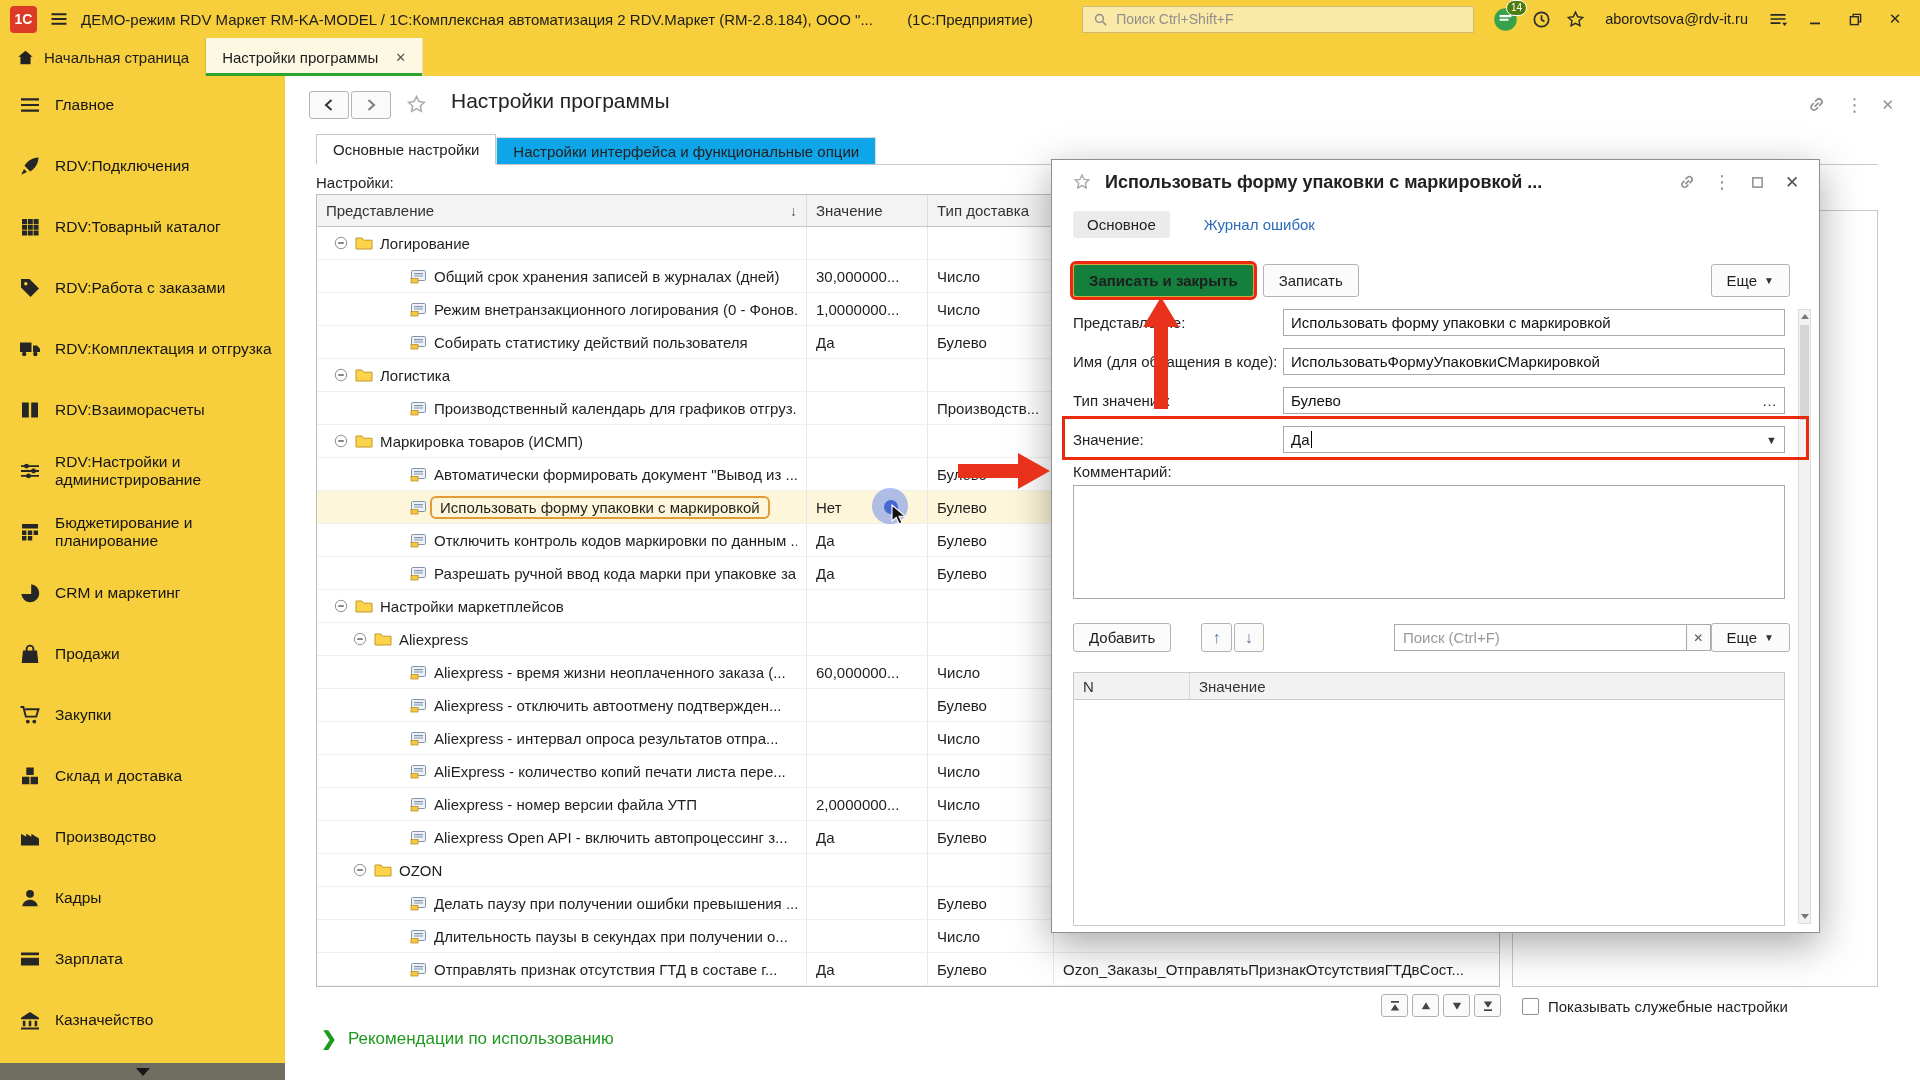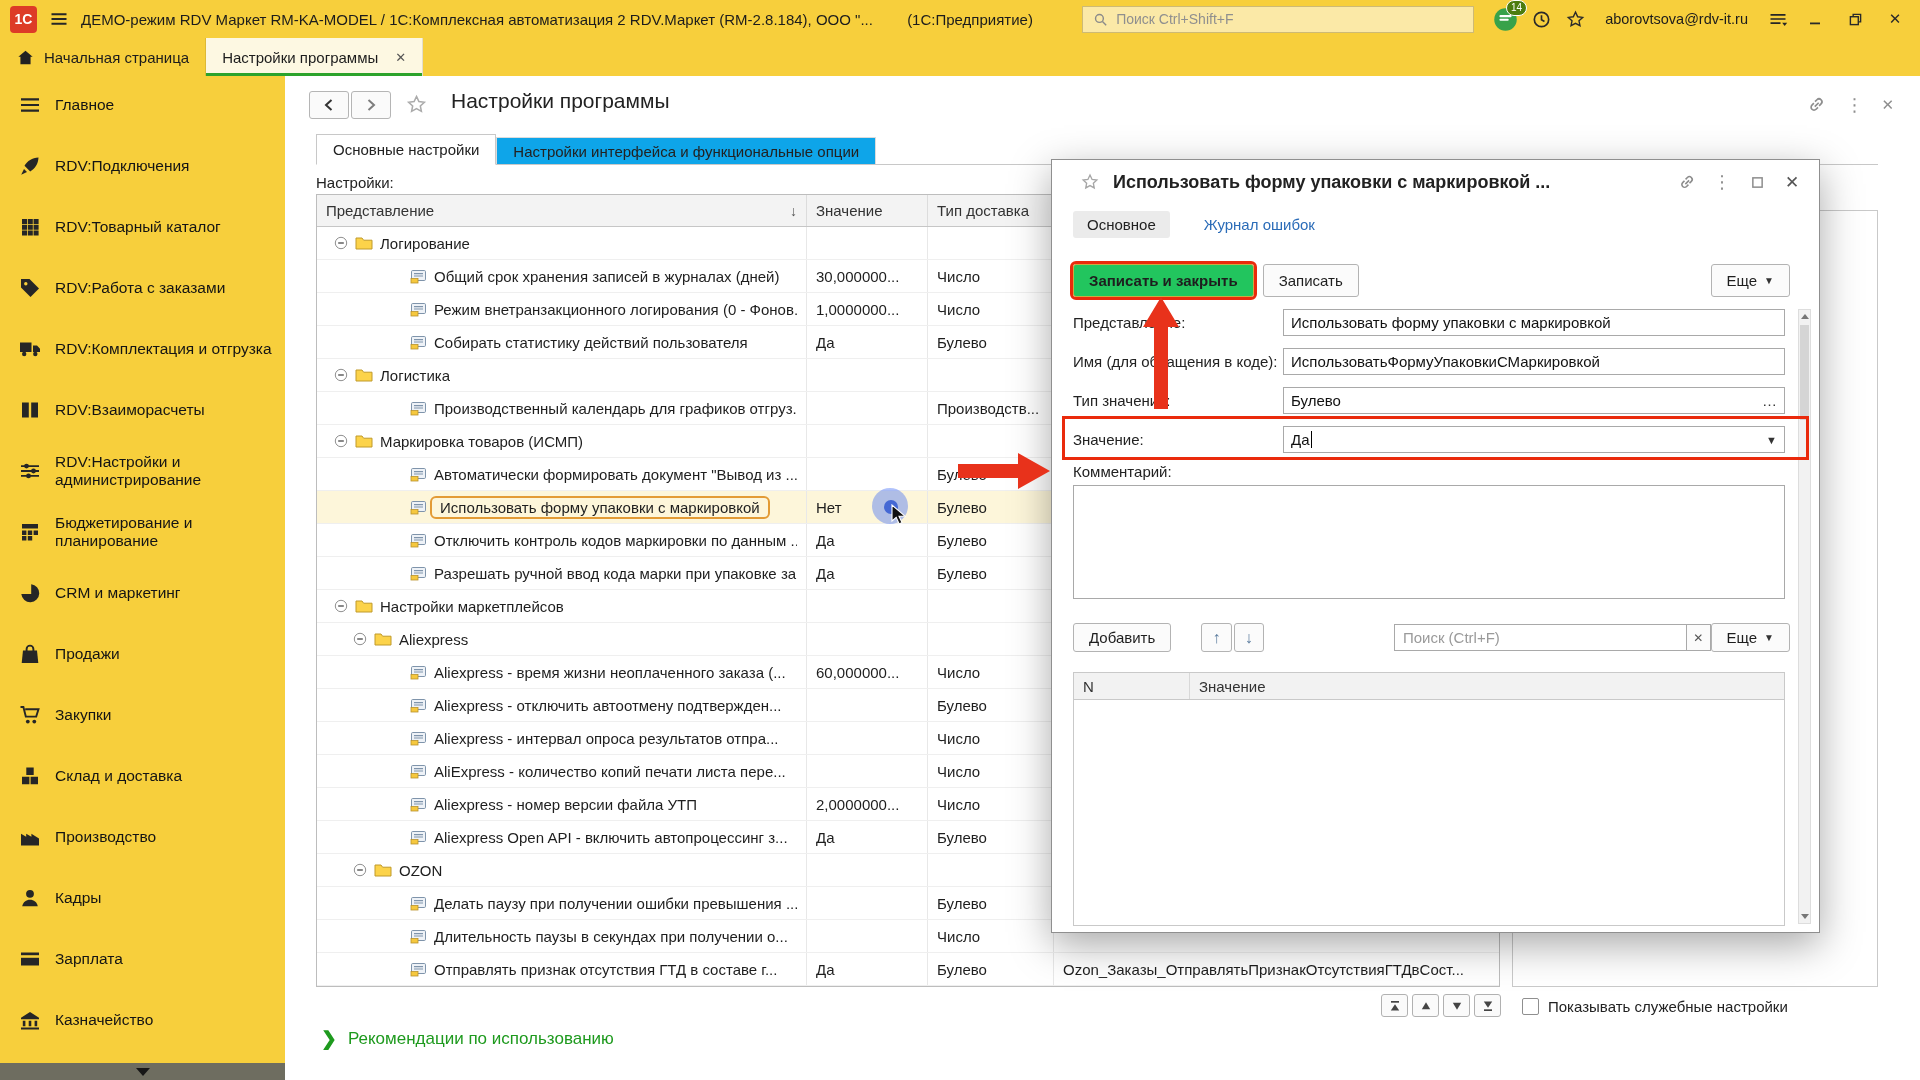--- a/index.html
+++ b/index.html
@@ -67,31 +67,31 @@
   .nav-btns { position:absolute; left:1096px; top:918px; display:flex; gap:4px; }
   .nv { width:27px; height:23px; border:1px solid #b1b1b1; border-radius:3px; background:#fafafa; display:flex; align-items:center; justify-content:center; }
   .right-panel { position:absolute; left:1227px; top:134px; width:366px; height:777px; border:1px solid #c9c9c9; background:#fff; }
   .svc-check { position:absolute; left:1237px; top:922px; display:flex; align-items:center; gap:9px; font-size:15px; color:#222; }
   .cb { width:17px; height:17px; border:1px solid #8f8f8f; background:#fff; border-radius:2px; flex:none; }
   .recs { position:absolute; left:36px; top:951px; display:flex; align-items:center; gap:11px; color:#1e9a1e; font-size:17px; }
   .recs .chev { font-weight:bold; font-size:19px; }
 
   
   .dialog { position:absolute; left:1051px; top:159px; width:769px; height:774px; background:#fff; border:1px solid #8f8f8f; box-shadow:0 12px 38px rgba(0,0,0,.34); z-index:50; }
-  .dlg-head { position:absolute; top:0; left:12px; right:0; height:44px; display:flex; align-items:center; padding:0 16px; gap:13px; }
+  .dlg-head { position:absolute; top:0; left:4px; right:0; height:44px; display:flex; align-items:center; padding:0 16px; gap:13px; }
   .dlg-star { color:#a6a6a6; flex:none; }
   .dlg-title { font-size:18px; font-weight:600; color:#222; white-space:nowrap; overflow:hidden; flex:1; }
   .dlg-hicon { color:#8c8c8c; flex:none; display:flex; align-items:center; justify-content:center; width:22px; height:22px; }
   .dlg-close { color:#555; font-size:17px; }
   .dlg-tabs { position:absolute; top:48px; left:21px; height:32px; display:flex; gap:34px; align-items:center; }
   .dlg-tab-main { background:#ebebeb; border-radius:3px; padding:5px 14px; font-size:15px; color:#222; }
   .dlg-tab-link { color:#2b6cb8; font-size:15px; }
   .dlg-cmd { position:absolute; top:103px; left:21px; right:29px; height:34px; display:flex; gap:9px; align-items:center; }
   .btn { background:#fbfbfb; border:1px solid #b3b3b3; border-radius:3px; height:33px; font-size:15px; padding:0 15px; color:#1e1e1e; display:flex; align-items:center; gap:7px; white-space:nowrap; }
-  .btn-primary { background:#22c55e; border:1px solid #cfa93f; font-weight:bold; outline:3px solid #ea2a0c; outline-offset:0px; }
+  .btn-primary { background:#15803d; border:1px solid #cfa93f; font-weight:bold; outline:3px solid #ea2a0c; outline-offset:0px; }
   .btn-more { margin-left:auto; }
   .dd { font-size:10px; color:#333; }
   .f-row { position:absolute; left:21px; right:34px; height:27px; display:flex; align-items:center; }
   .fr1{top:149px} .fr2{top:188px} .fr3{top:227px} .fr4{top:266px}
   .f-label { width:210px; font-size:15px; color:#222; flex:none; white-space:nowrap; }
   .f-input { flex:1; height:27px; border:1px solid #a9a9a9; display:flex; align-items:center; padding:0 7px; font-size:15px; color:#111; background:#fff; overflow:hidden; white-space:nowrap; }
   .f-ellipsis { margin-left:auto; color:#333; padding-left:8px; flex:none; }
   .f-dd { margin-left:auto; color:#333; font-size:11px; flex:none; }
   .caret { width:1px; height:17px; background:#000; margin-left:1px; flex:none; }
   .cmt-label { position:absolute; left:21px; top:303px; font-size:15px; color:#222; }

